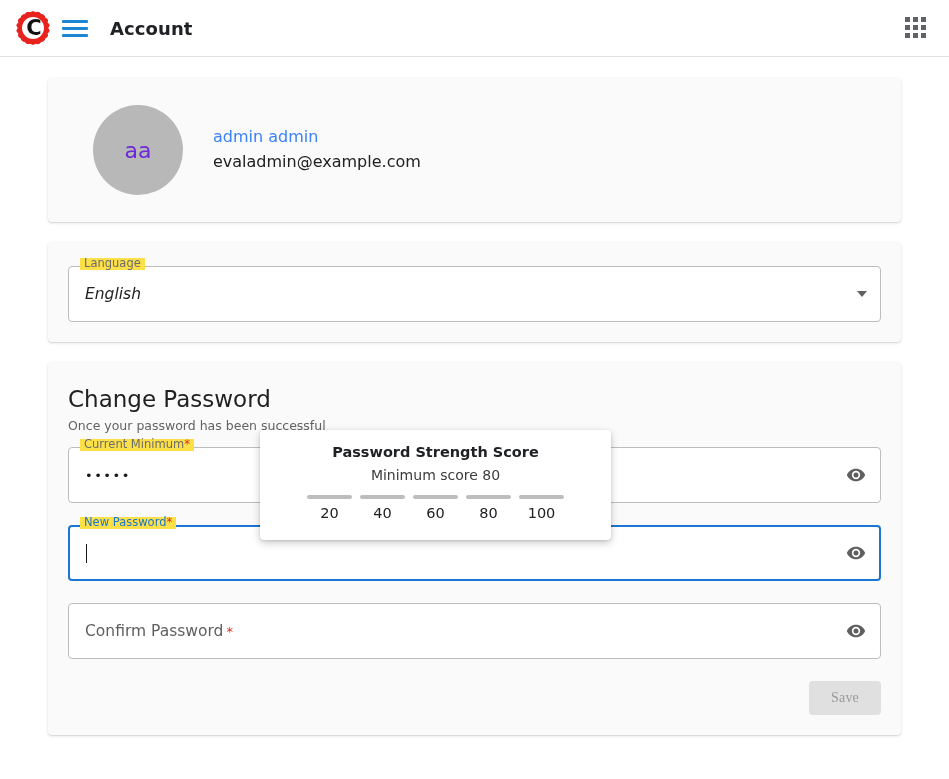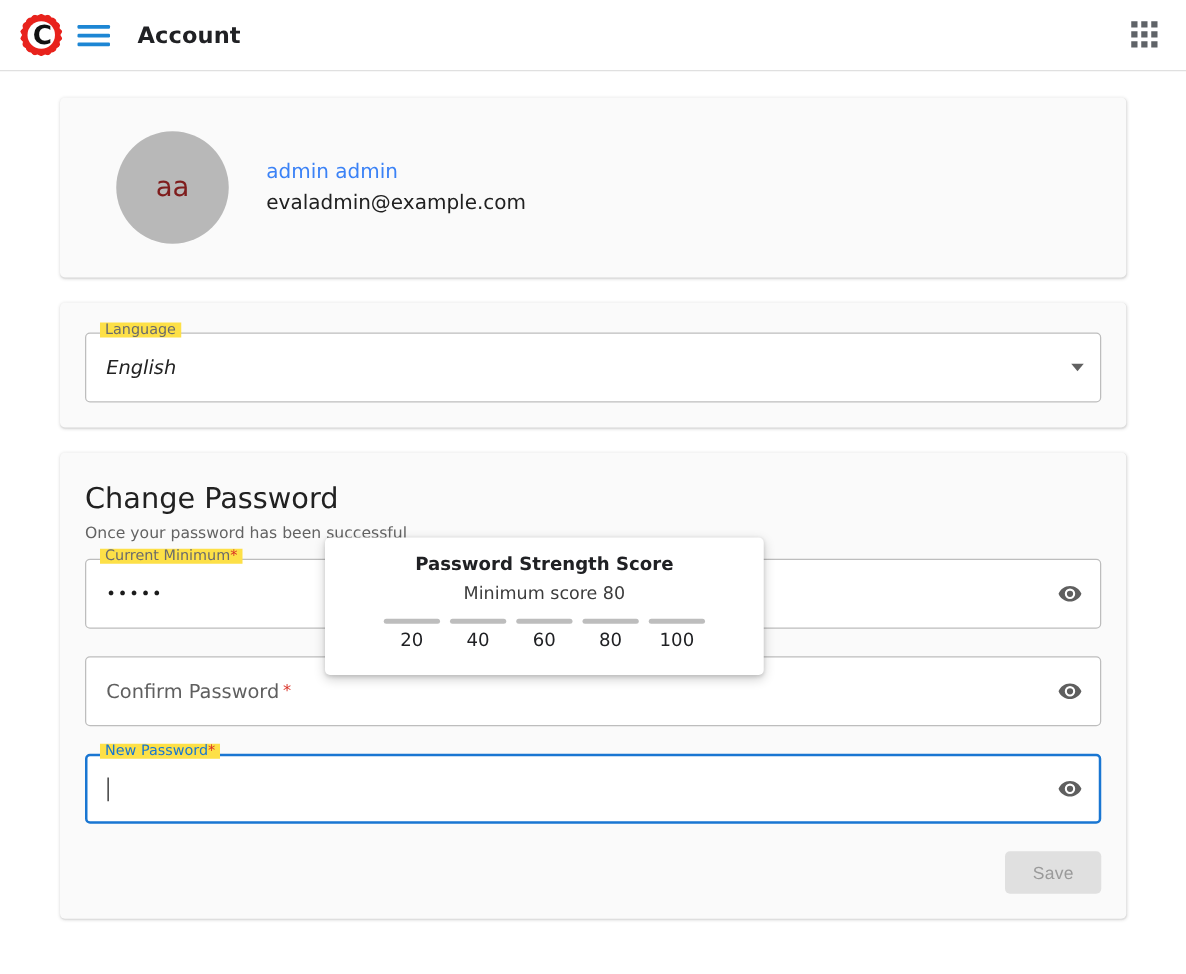--- a/index.html
+++ b/index.html
@@ -101,21 +101,21 @@
   .card-profile {
     display: flex;
     align-items: center;
     padding: 27px 24px;
     min-height: 134px;
   }
   .avatar {
     width: 90px; height: 90px;
     border-radius: 50%;
     background: #b8b8b8;
-    color: #7f1d1d;
+    color: #6d28d9;
     display: flex; align-items: center; justify-content: center;
     font-size: 22px;
     flex: 0 0 auto;
     margin-left: 21px;
     margin-right: 30px;
   }
   .profile-lines { line-height: 1.55; }
   .profile-name { font-size: 16px; color: #3b82f6; }
   .profile-email { font-size: 16px; color: #212121; }
 
@@ -222,21 +222,21 @@
     display: flex;
     justify-content: flex-end;
     margin-top: 18px;
   }
   .save-btn {
     background: #e0e0e0;
     color: #9a9a9a;
     border: none;
     border-radius: 4px;
     font-size: 14px;
-    font-family: Liberation Sans, sans-serif;
+    font-family: Liberation Serif, serif;
     padding: 9px 22px;
     letter-spacing: .2px;
     cursor: default;
   }
 
   
   .popover {
     position: absolute;
     left: 260px;
     top: 430px;
@@ -348,41 +348,41 @@
       <div class="field-value">
         <span class="dots">•••••</span>
       </div>
       <div class="eye-btn">
         <svg width="20" height="20" viewBox="0 0 24 24">
             <path d="M12 4.5C7 4.5 2.7 7.6 1 12c1.7 4.4 6 7.5 11 7.5s9.3-3.1 11-7.5c-1.7-4.4-6-7.5-11-7.5zm0 12.5a5 5 0 1 1 0-10 5 5 0 0 1 0 10zm0-8a3 3 0 1 0 0 6 3 3 0 0 0 0-6z"></path>
           </svg>
       </div>
     </div>
 
+    <div class="field focused">
+      <div class="field-outline"></div>
+      <div class="field-label">
+        <span>New Password</span><span class="req">*</span>
+      </div>
+      <div class="field-value">
+        <span></span>
+          <span class="caret"></span>
+      </div>
+      <div class="eye-btn">
+        <svg width="20" height="20" viewBox="0 0 24 24">
+            <path d="M12 4.5C7 4.5 2.7 7.6 1 12c1.7 4.4 6 7.5 11 7.5s9.3-3.1 11-7.5c-1.7-4.4-6-7.5-11-7.5zm0 12.5a5 5 0 1 1 0-10 5 5 0 0 1 0 10zm0-8a3 3 0 1 0 0 6 3 3 0 0 0 0-6z"></path>
+          </svg>
+      </div>
+    </div>
+
     <div class="field">
       <div class="field-outline"></div>
       <div class="field-placeholder">
         <span>Confirm Password</span>
           <span class="req">*</span>
-      </div>
-      <div class="eye-btn">
-        <svg width="20" height="20" viewBox="0 0 24 24">
-            <path d="M12 4.5C7 4.5 2.7 7.6 1 12c1.7 4.4 6 7.5 11 7.5s9.3-3.1 11-7.5c-1.7-4.4-6-7.5-11-7.5zm0 12.5a5 5 0 1 1 0-10 5 5 0 0 1 0 10zm0-8a3 3 0 1 0 0 6 3 3 0 0 0 0-6z"></path>
-          </svg>
-      </div>
-    </div>
-
-    <div class="field focused">
-      <div class="field-outline"></div>
-      <div class="field-label">
-        <span>New Password</span><span class="req">*</span>
-      </div>
-      <div class="field-value">
-        <span></span>
-          <span class="caret"></span>
       </div>
       <div class="eye-btn">
         <svg width="20" height="20" viewBox="0 0 24 24">
             <path d="M12 4.5C7 4.5 2.7 7.6 1 12c1.7 4.4 6 7.5 11 7.5s9.3-3.1 11-7.5c-1.7-4.4-6-7.5-11-7.5zm0 12.5a5 5 0 1 1 0-10 5 5 0 0 1 0 10zm0-8a3 3 0 1 0 0 6 3 3 0 0 0 0-6z"></path>
           </svg>
       </div>
     </div>
 
     <div class="save-row">
       <button class="save-btn">Save</button>

